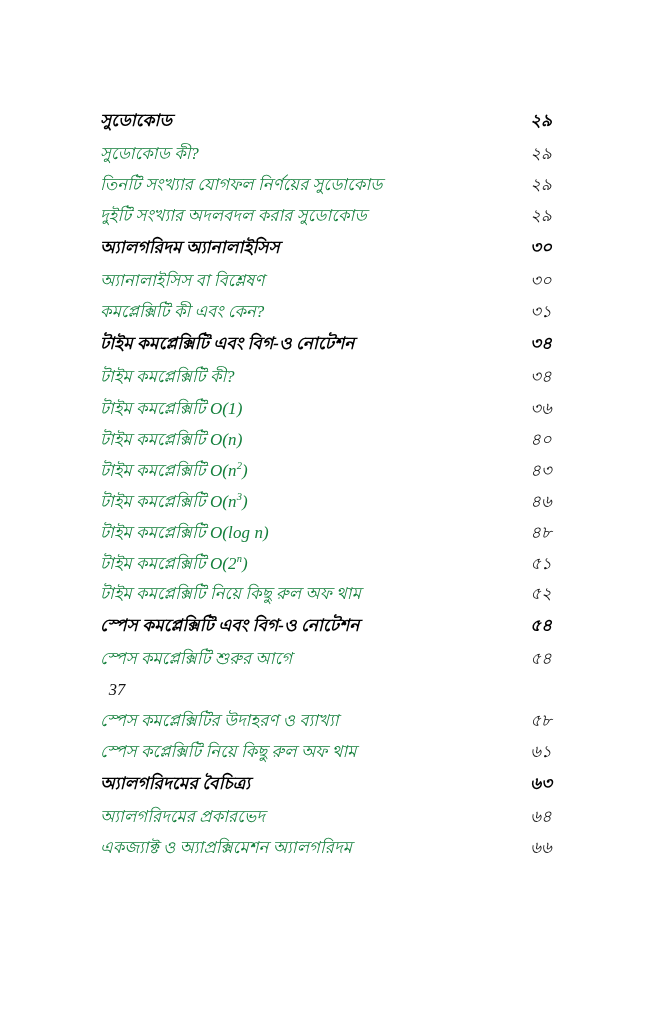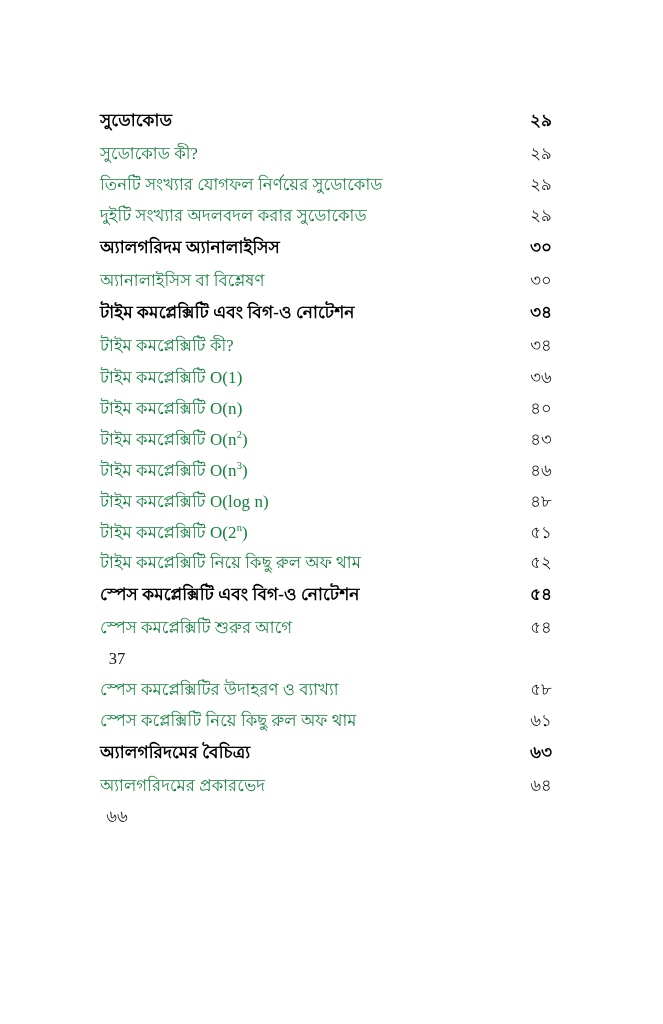--- a/index.html
+++ b/index.html
@@ -28,20 +28,21 @@
   #toc-list {
     position: absolute;
     left: 100px;
     top: 112px;
     width: 458px;
   }
 
   
   .toc-group {
     margin-bottom: 0;
+    font-style: italic;
   }
   .toc-group + .toc-group {
   }
 
   
   .toc-entry {
     display: flex;
     align-items: baseline;
     justify-content: space-between;
     width: 100%;
@@ -115,20 +116,24 @@
       </div>
       <div class="toc-group">
         <div class="toc-entry is-heading">
           <span class="toc-title">অ্যালগরিদম অ্যানালাইসিস</span>
           <span class="toc-page-no">৩০</span>
         </div>
         <div class="toc-entry">
           <span class="toc-title">অ্যানালাইসিস বা বিশ্লেষণ</span>
           <span class="toc-page-no">৩০</span>
         </div>
+        <div class="toc-entry">
+          <span class="toc-title">কমপ্লেক্সিটি কী এবং কেন?</span>
+          <span class="toc-page-no">৩১</span>
+        </div>
       </div>
       <div class="toc-group">
         <div class="toc-entry is-heading">
           <span class="toc-title">টাইম কমপ্লেক্সিটি এবং বিগ-ও নোটেশন</span>
           <span class="toc-page-no">৩৪</span>
         </div>
         <div class="toc-entry">
           <span class="toc-title">টাইম কমপ্লেক্সিটি কী?</span>
           <span class="toc-page-no">৩৪</span>
         </div>
@@ -185,17 +190,18 @@
       <div class="toc-group">
         <div class="toc-entry is-heading">
           <span class="toc-title">অ্যালগরিদমের বৈচিত্র্য</span>
           <span class="toc-page-no">৬৩</span>
         </div>
         <div class="toc-entry">
           <span class="toc-title">অ্যালগরিদমের প্রকারভেদ</span>
           <span class="toc-page-no">৬৪</span>
         </div>
         <div class="toc-entry">
+          <span class="toc-title">একজ্যাক্ট ও অ্যাপ্রক্সিমেশন অ্যালগরিদম</span>
           <span class="toc-page-no">৬৬</span>
         </div>
       </div>
     </div>
 </div>
 
 </body></html>

